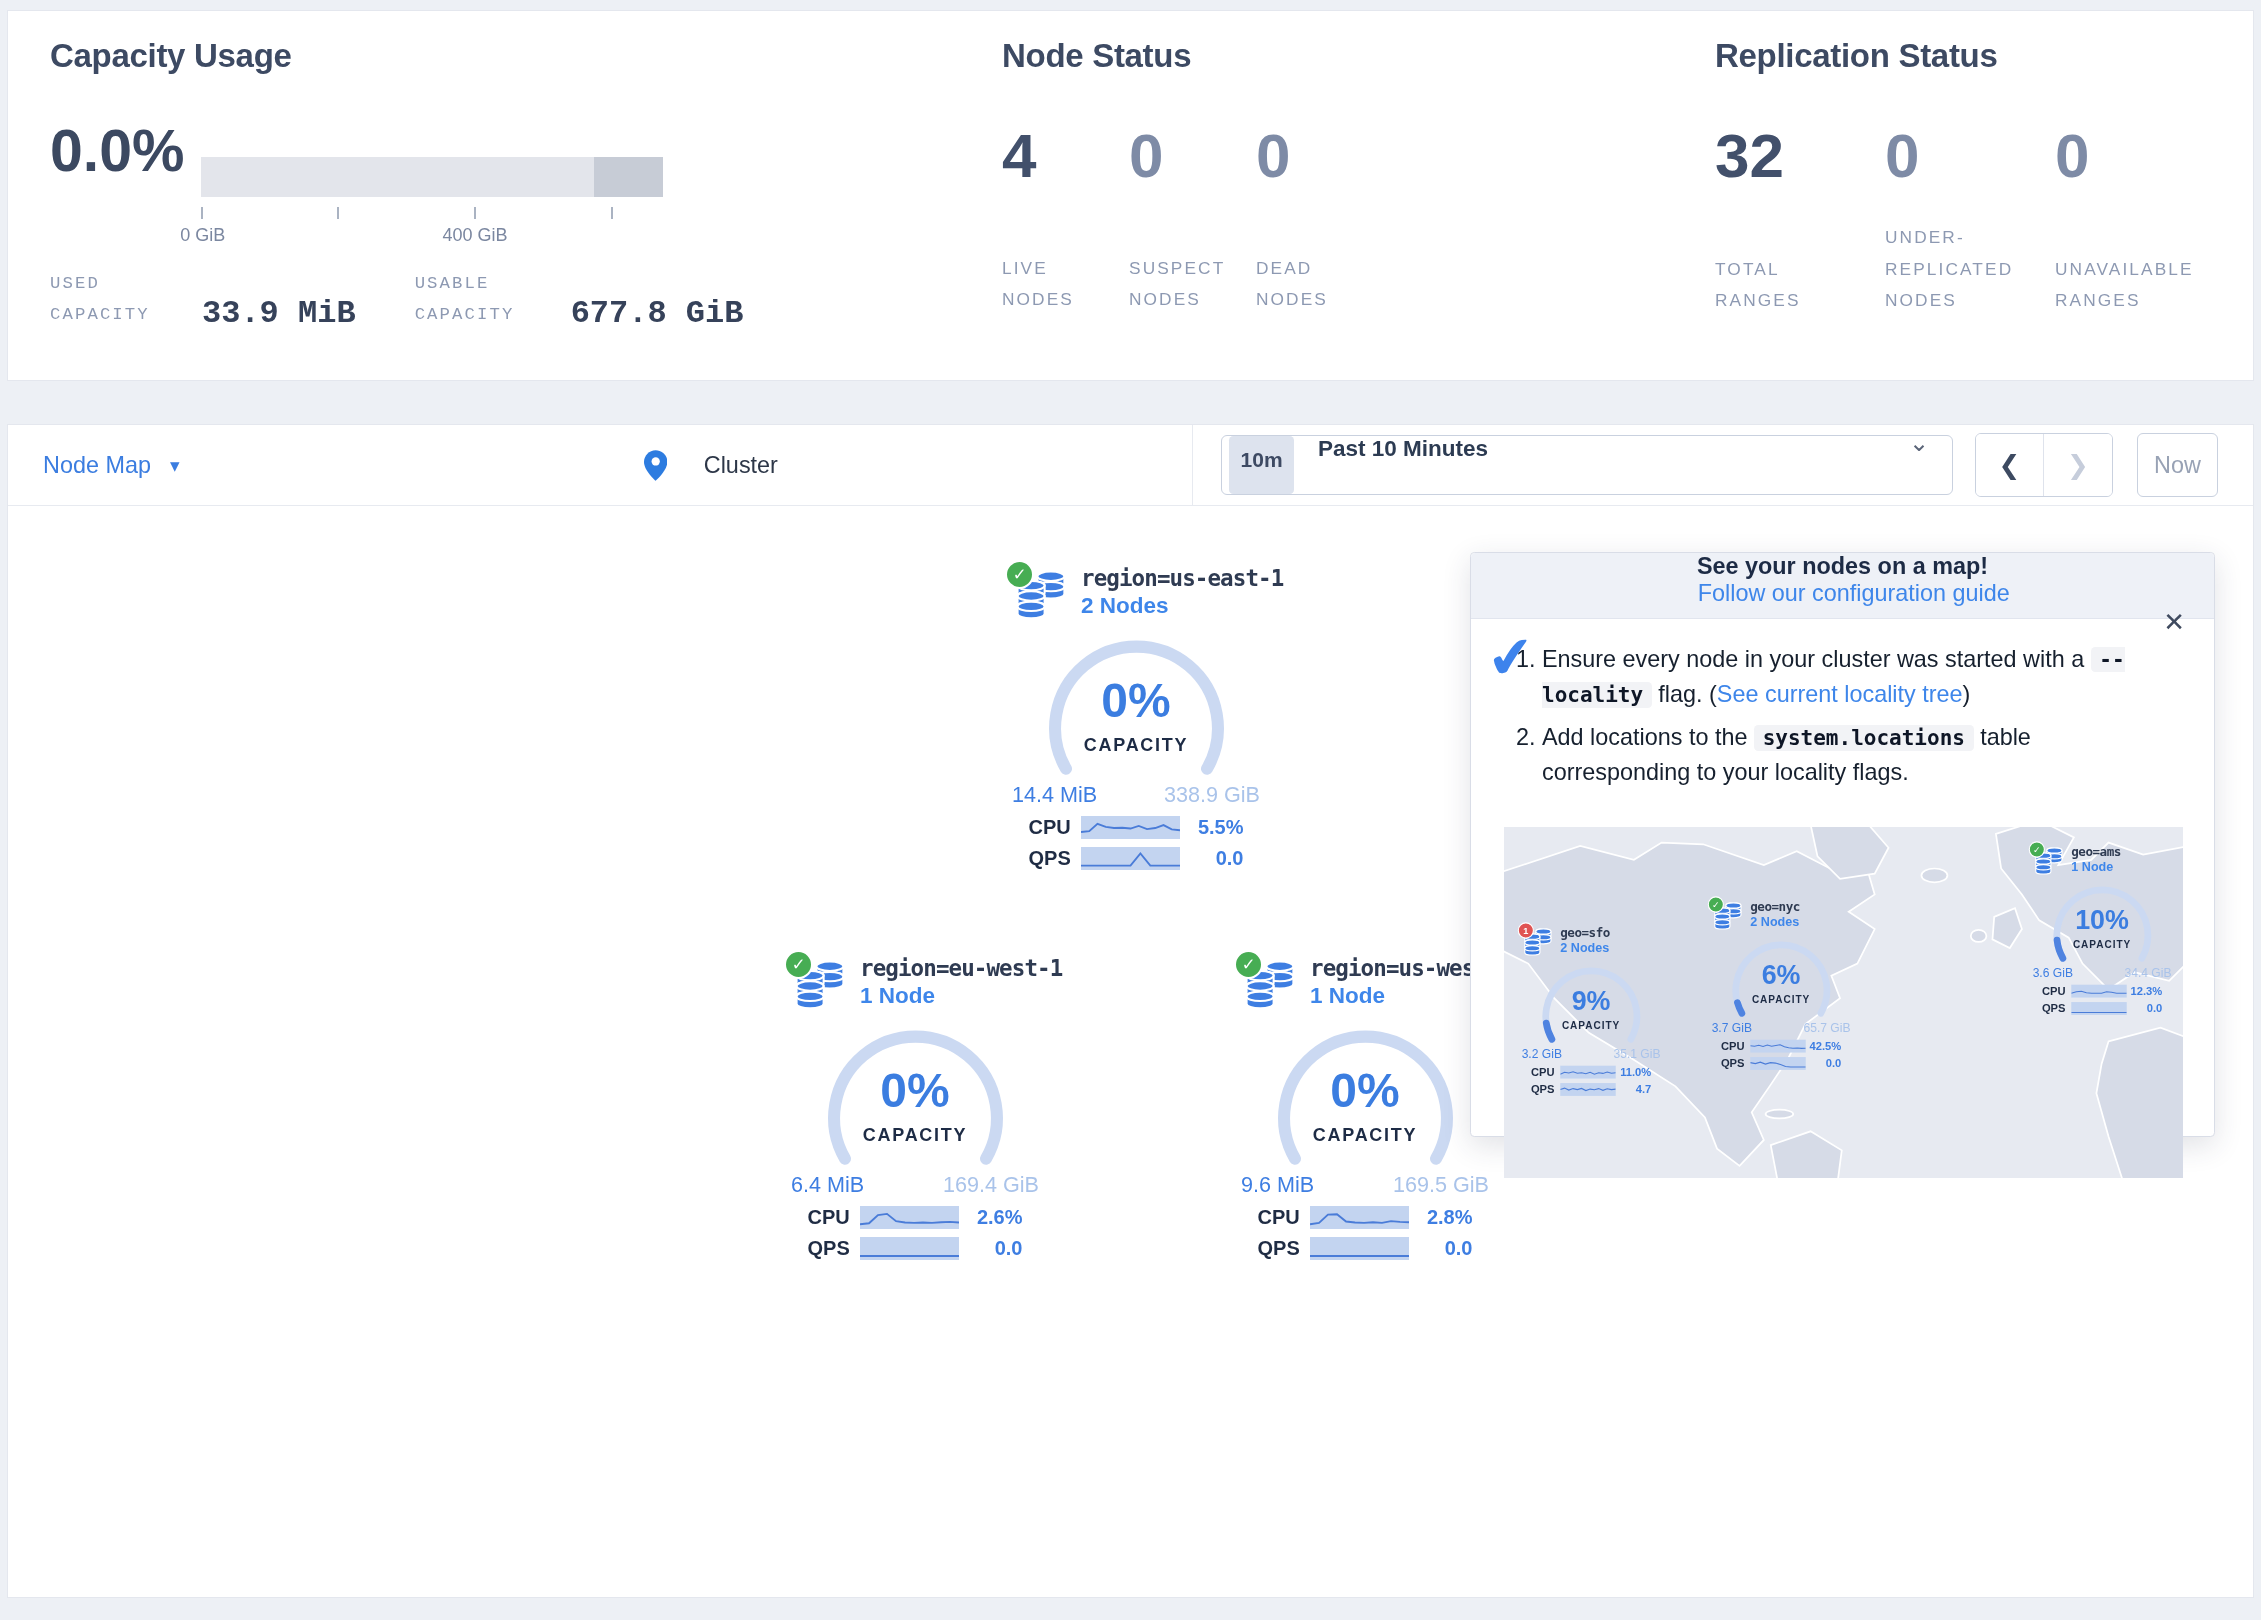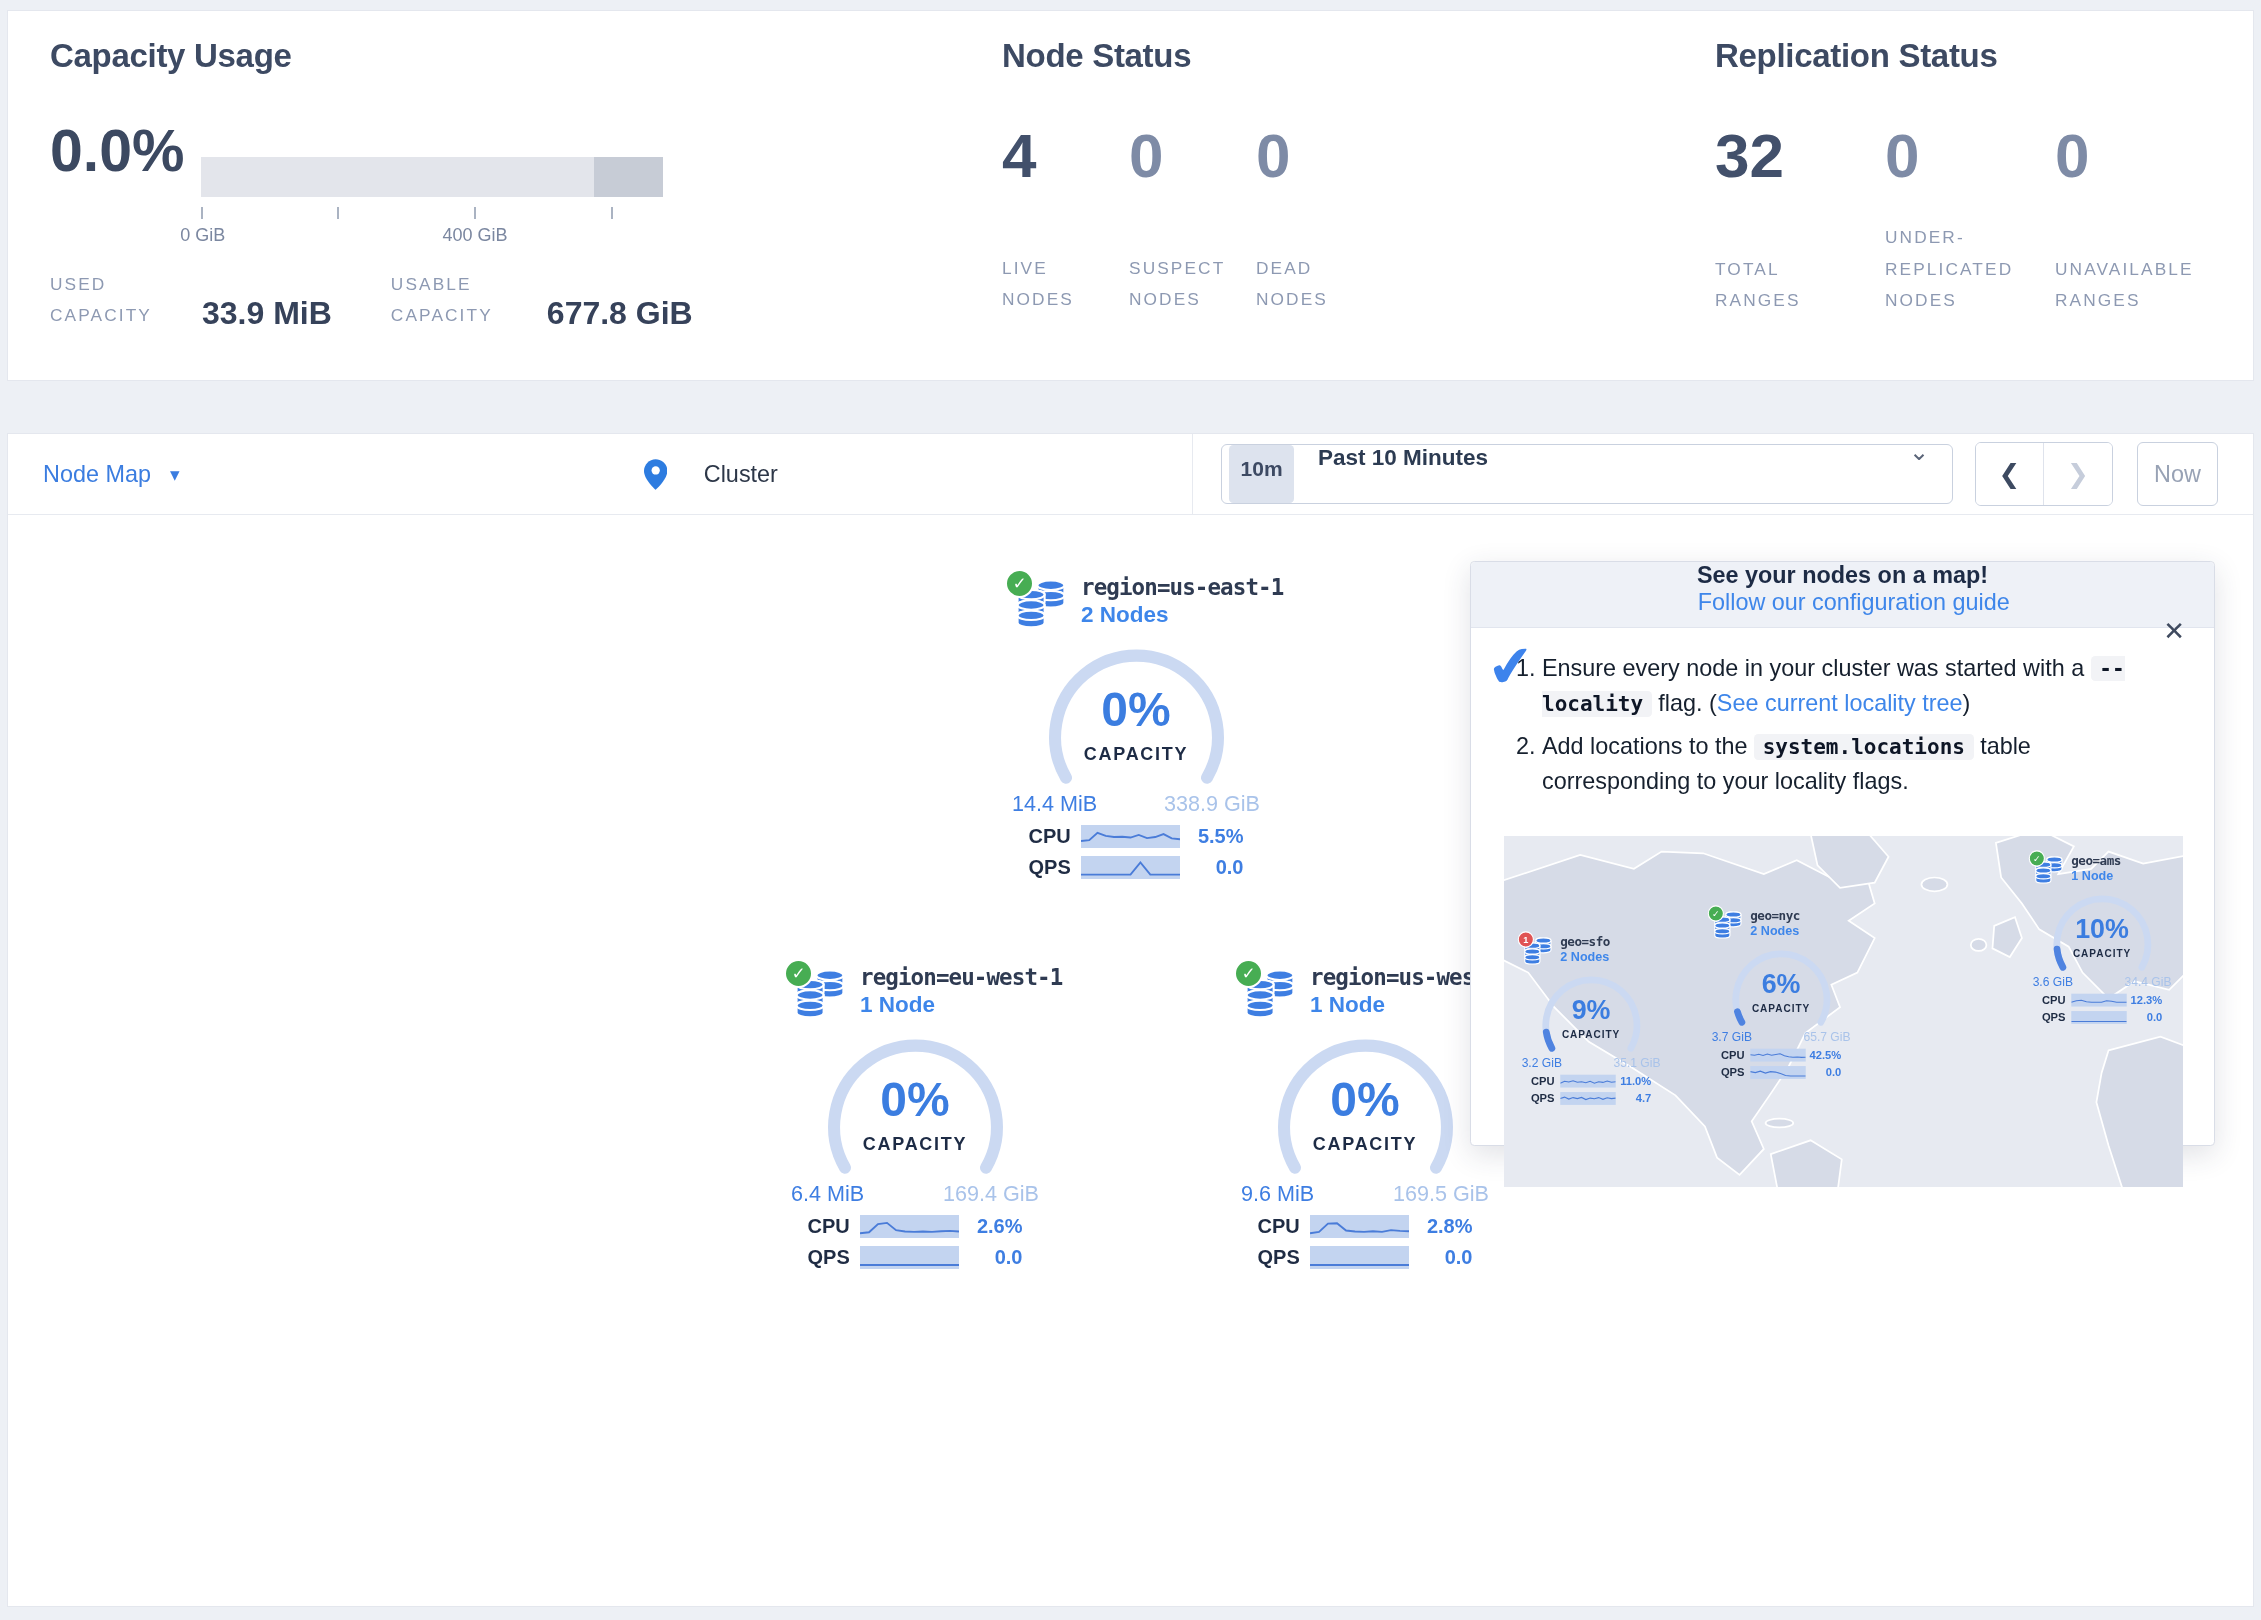--- a/index.html
+++ b/index.html
@@ -12,36 +12,36 @@
   .sec-nodes { left:994px; }
   .sec-repl { left:1707px; }
   .sec-title { font-size:33px; font-weight:bold; color:#3d4a63; letter-spacing:-0.3px; }
 
   .cap-big-pct { position:absolute; left:0; top:80px; font-size:59px; font-weight:bold; color:#3c4961; }
   .cap-bar-wrap { position:absolute; left:151px; top:120px; width:462px; }
   .cap-bar { position:relative; width:462px; height:40px; background:#e3e5eb; }
   .cap-bar-dark { position:absolute; top:0; height:40px; background:#c7ccd6; }
   .cap-tick { position:absolute; top:50px; width:1.7px; height:11.3px; background:#aab3c2; }
   .cap-tick-label { position:absolute; top:68px; transform:translateX(-50%); font-size:18px; color:#7b87a0; white-space:nowrap; }
-  .cap-used-row { position:absolute; left:0; top:232px; display:flex; align-items:flex-end; }
+  .cap-used-row { position:absolute; left:0; top:232px; display:flex; align-items:flex-end;font-family:Liberation Mono, monospace; }
   .cap-label { font-size:17.3px; letter-spacing:2.1px; color:#8d99b2; line-height:1.75; }
   .cap-value { font-size:32px; font-weight:bold; color:#36425a; margin-left:24px; margin-bottom:-1.7px; white-space:nowrap; }
   .cap-gap { width:59px; }
 
   .stat-grid { display:grid; margin-top:45px; }
   .grid-nodes { grid-template-columns:127px 127px 127px; }
   .grid-repl { grid-template-columns:170px 170px 173px; }
   .stat-num { font-size:62px; font-weight:bold; color:#7e8ba6; }
   .stat-num.emph { color:#42506b; }
   .stat-labels { display:grid; margin-top:31px; align-items:end; min-height:93px; }
   .stat-label { font-size:17.3px; letter-spacing:2.1px; color:#8d99b2; line-height:1.8; }
   .w120 { width:104px; } .w135 { width:117px; } .w175 { width:151px; } .w170 { width:147px; }
 
   
-  .main-panel { position:absolute; left:7px; top:433px; width:2247px; height:1174px; background:#fff; border:0.9px solid #e4e7ee; }
+  .main-panel { position:absolute; left:7px; top:424px; width:2247px; height:1174px; background:#fff; border:0.9px solid #e4e7ee; }
   .toolbar { position:relative; height:81px; border-bottom:0.9px solid #e7eaf0; display:flex; align-items:center; }
   .view-dropdown { position:absolute; left:35px; display:flex; align-items:center; cursor:pointer; }
   .view-label { font-size:23.4px; color:#3b7de0; }
   .view-caret { font-size:19px; color:#3b7de0; margin-left:19px; }
   .breadcrumb-group { position:absolute; left:636px; display:flex; align-items:center;gap:26px; }
   .crumb-label { font-size:23.4px; color:#2d3748; margin-left:10.4px; }
   .toolbar-divider { position:absolute; left:1184px; top:0; width:0.9px; height:80px; background:#e7eaf0; }
   .time-controls { position:absolute; right:35px; display:flex; align-items:center; }
   .time-dropdown { width:732px; height:60px; border:0.9px solid #c9d1df; border-radius:6px; display:flex; padding:0 22.5px 0 7.8px; cursor:pointer; background:#fff; }
   .time-badge { background:#dde3ee; border-radius:4.3px; font-size:21px; font-weight:bold; color:#3d4a63; padding:12px 11.3px; }

